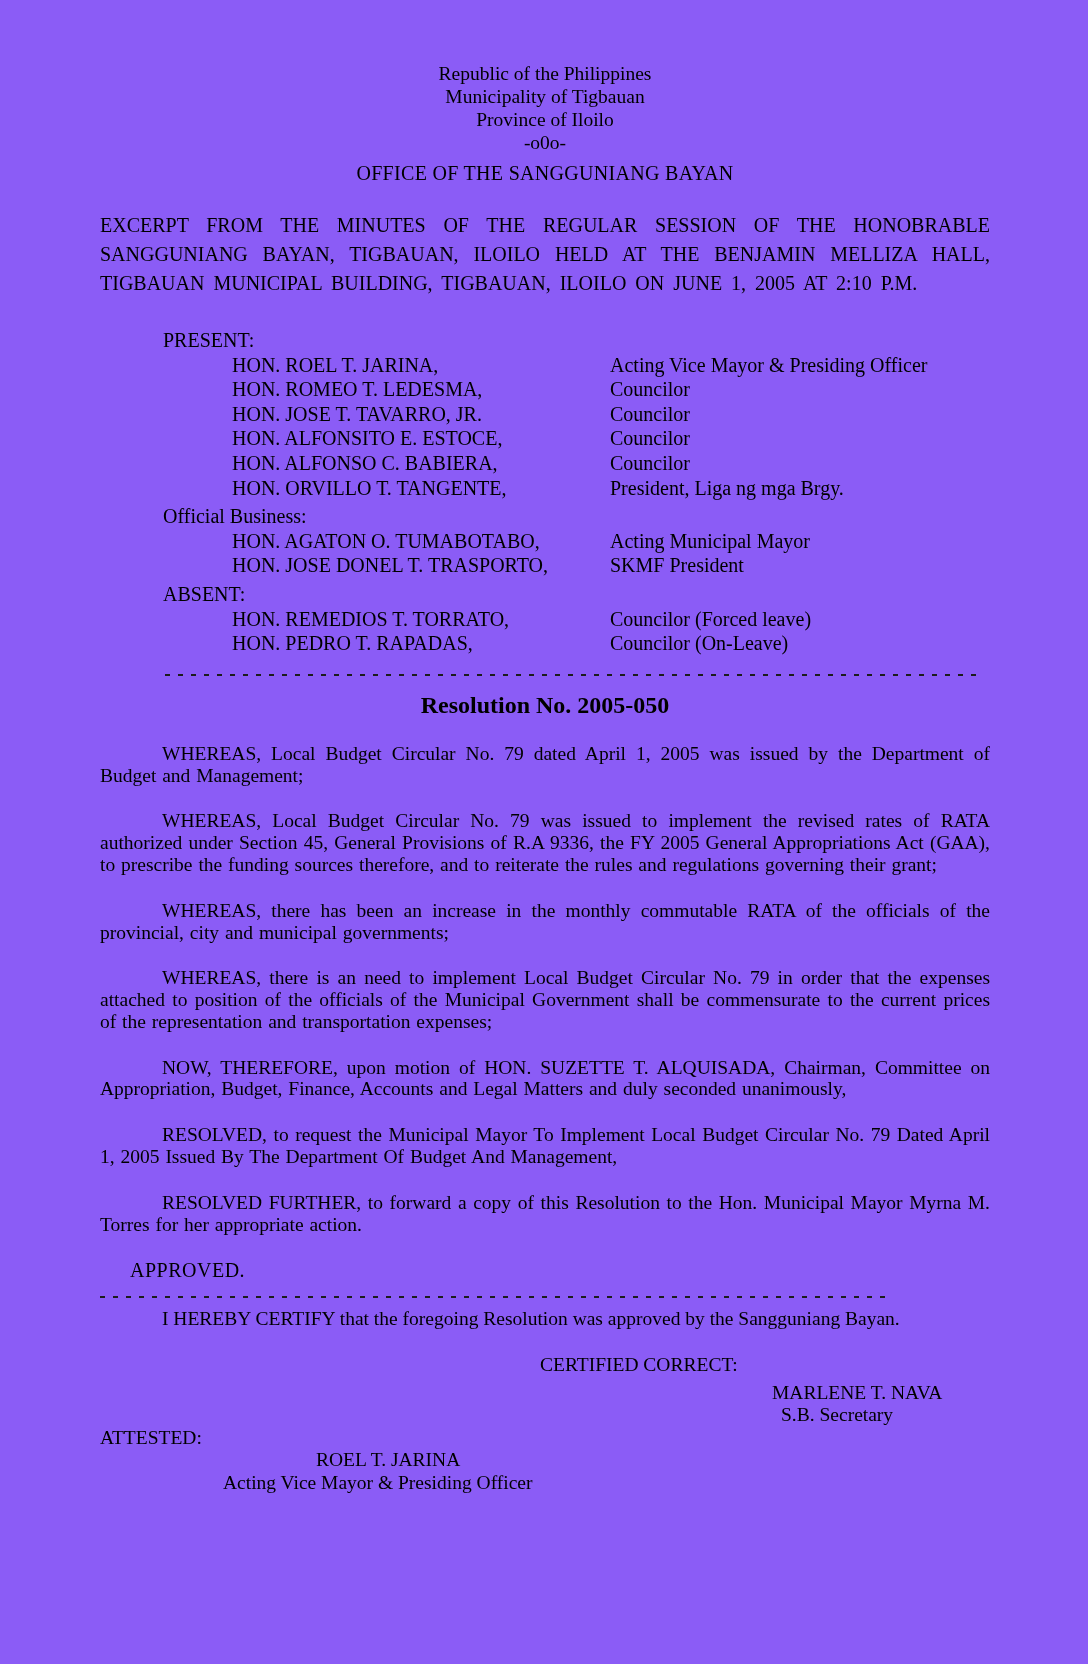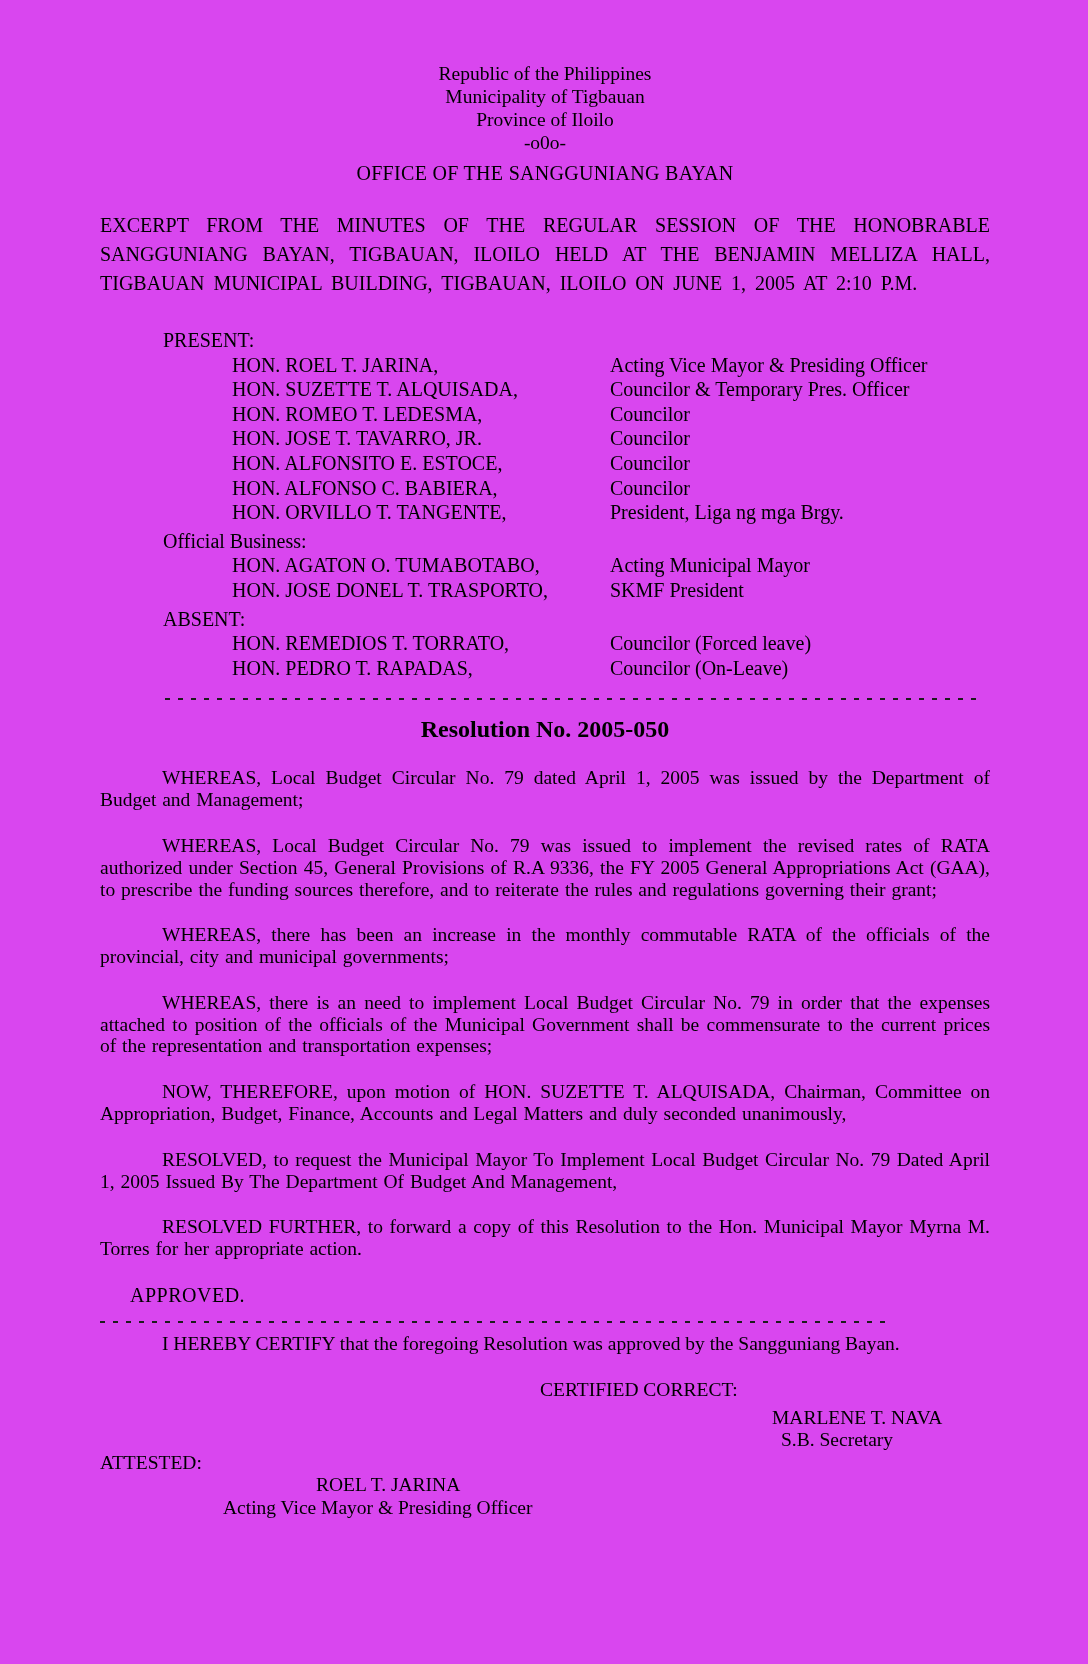--- a/index.html
+++ b/index.html
@@ -1,20 +1,20 @@
 <!DOCTYPE html>
 <html lang="en"><head>
 <meta charset="utf-8">
 <style>
   html, body { margin: 0; padding: 0; background: #ffffff; }
   .page {
     width: 1088px;
     height: 1664px;
     box-sizing: border-box;
-    background: #d946ef;
+    background: #8b5cf6;
     color: #000000;
     font-family: "Liberation Serif", "DejaVu Serif", serif;
     padding: 62px 98px 0 100px;
     overflow: hidden;
   }
   
   .doc-header { text-align: center; font-size: 19.5px; line-height: 23px; }
   .doc-header .office-line { font-size: 20px; letter-spacing: 0.3px; margin-top: 8px; }
   
   .excerpt {
@@ -82,24 +82,20 @@
   <p class="excerpt">EXCERPT FROM THE MINUTES OF THE REGULAR SESSION OF THE HONOBRABLE SANGGUNIANG BAYAN, TIGBAUAN, ILOILO HELD AT THE BENJAMIN MELLIZA HALL, TIGBAUAN MUNICIPAL BUILDING, TIGBAUAN, ILOILO ON JUNE 1, 2005 AT 2:10 P.M.</p>
 
   <div class="attendance">
     <div class="att-label">PRESENT:</div>
     <div id="present-rows">
         <div class="att-row">
           <span class="att-name">HON. ROEL T. JARINA,</span>
           <span class="att-pos">Acting Vice Mayor &amp; Presiding Officer</span>
         </div>
         <div class="att-row">
-          <span class="att-name">HON. SUZETTE T. ALQUISADA,</span>
-          <span class="att-pos">Councilor &amp; Temporary Pres. Officer</span>
-        </div>
-        <div class="att-row">
           <span class="att-name">HON. ROMEO T. LEDESMA,</span>
           <span class="att-pos">Councilor</span>
         </div>
         <div class="att-row">
           <span class="att-name">HON. JOSE T. TAVARRO, JR.</span>
           <span class="att-pos">Councilor</span>
         </div>
         <div class="att-row">
           <span class="att-name">HON. ALFONSITO E. ESTOCE,</span>
           <span class="att-pos">Councilor</span>

